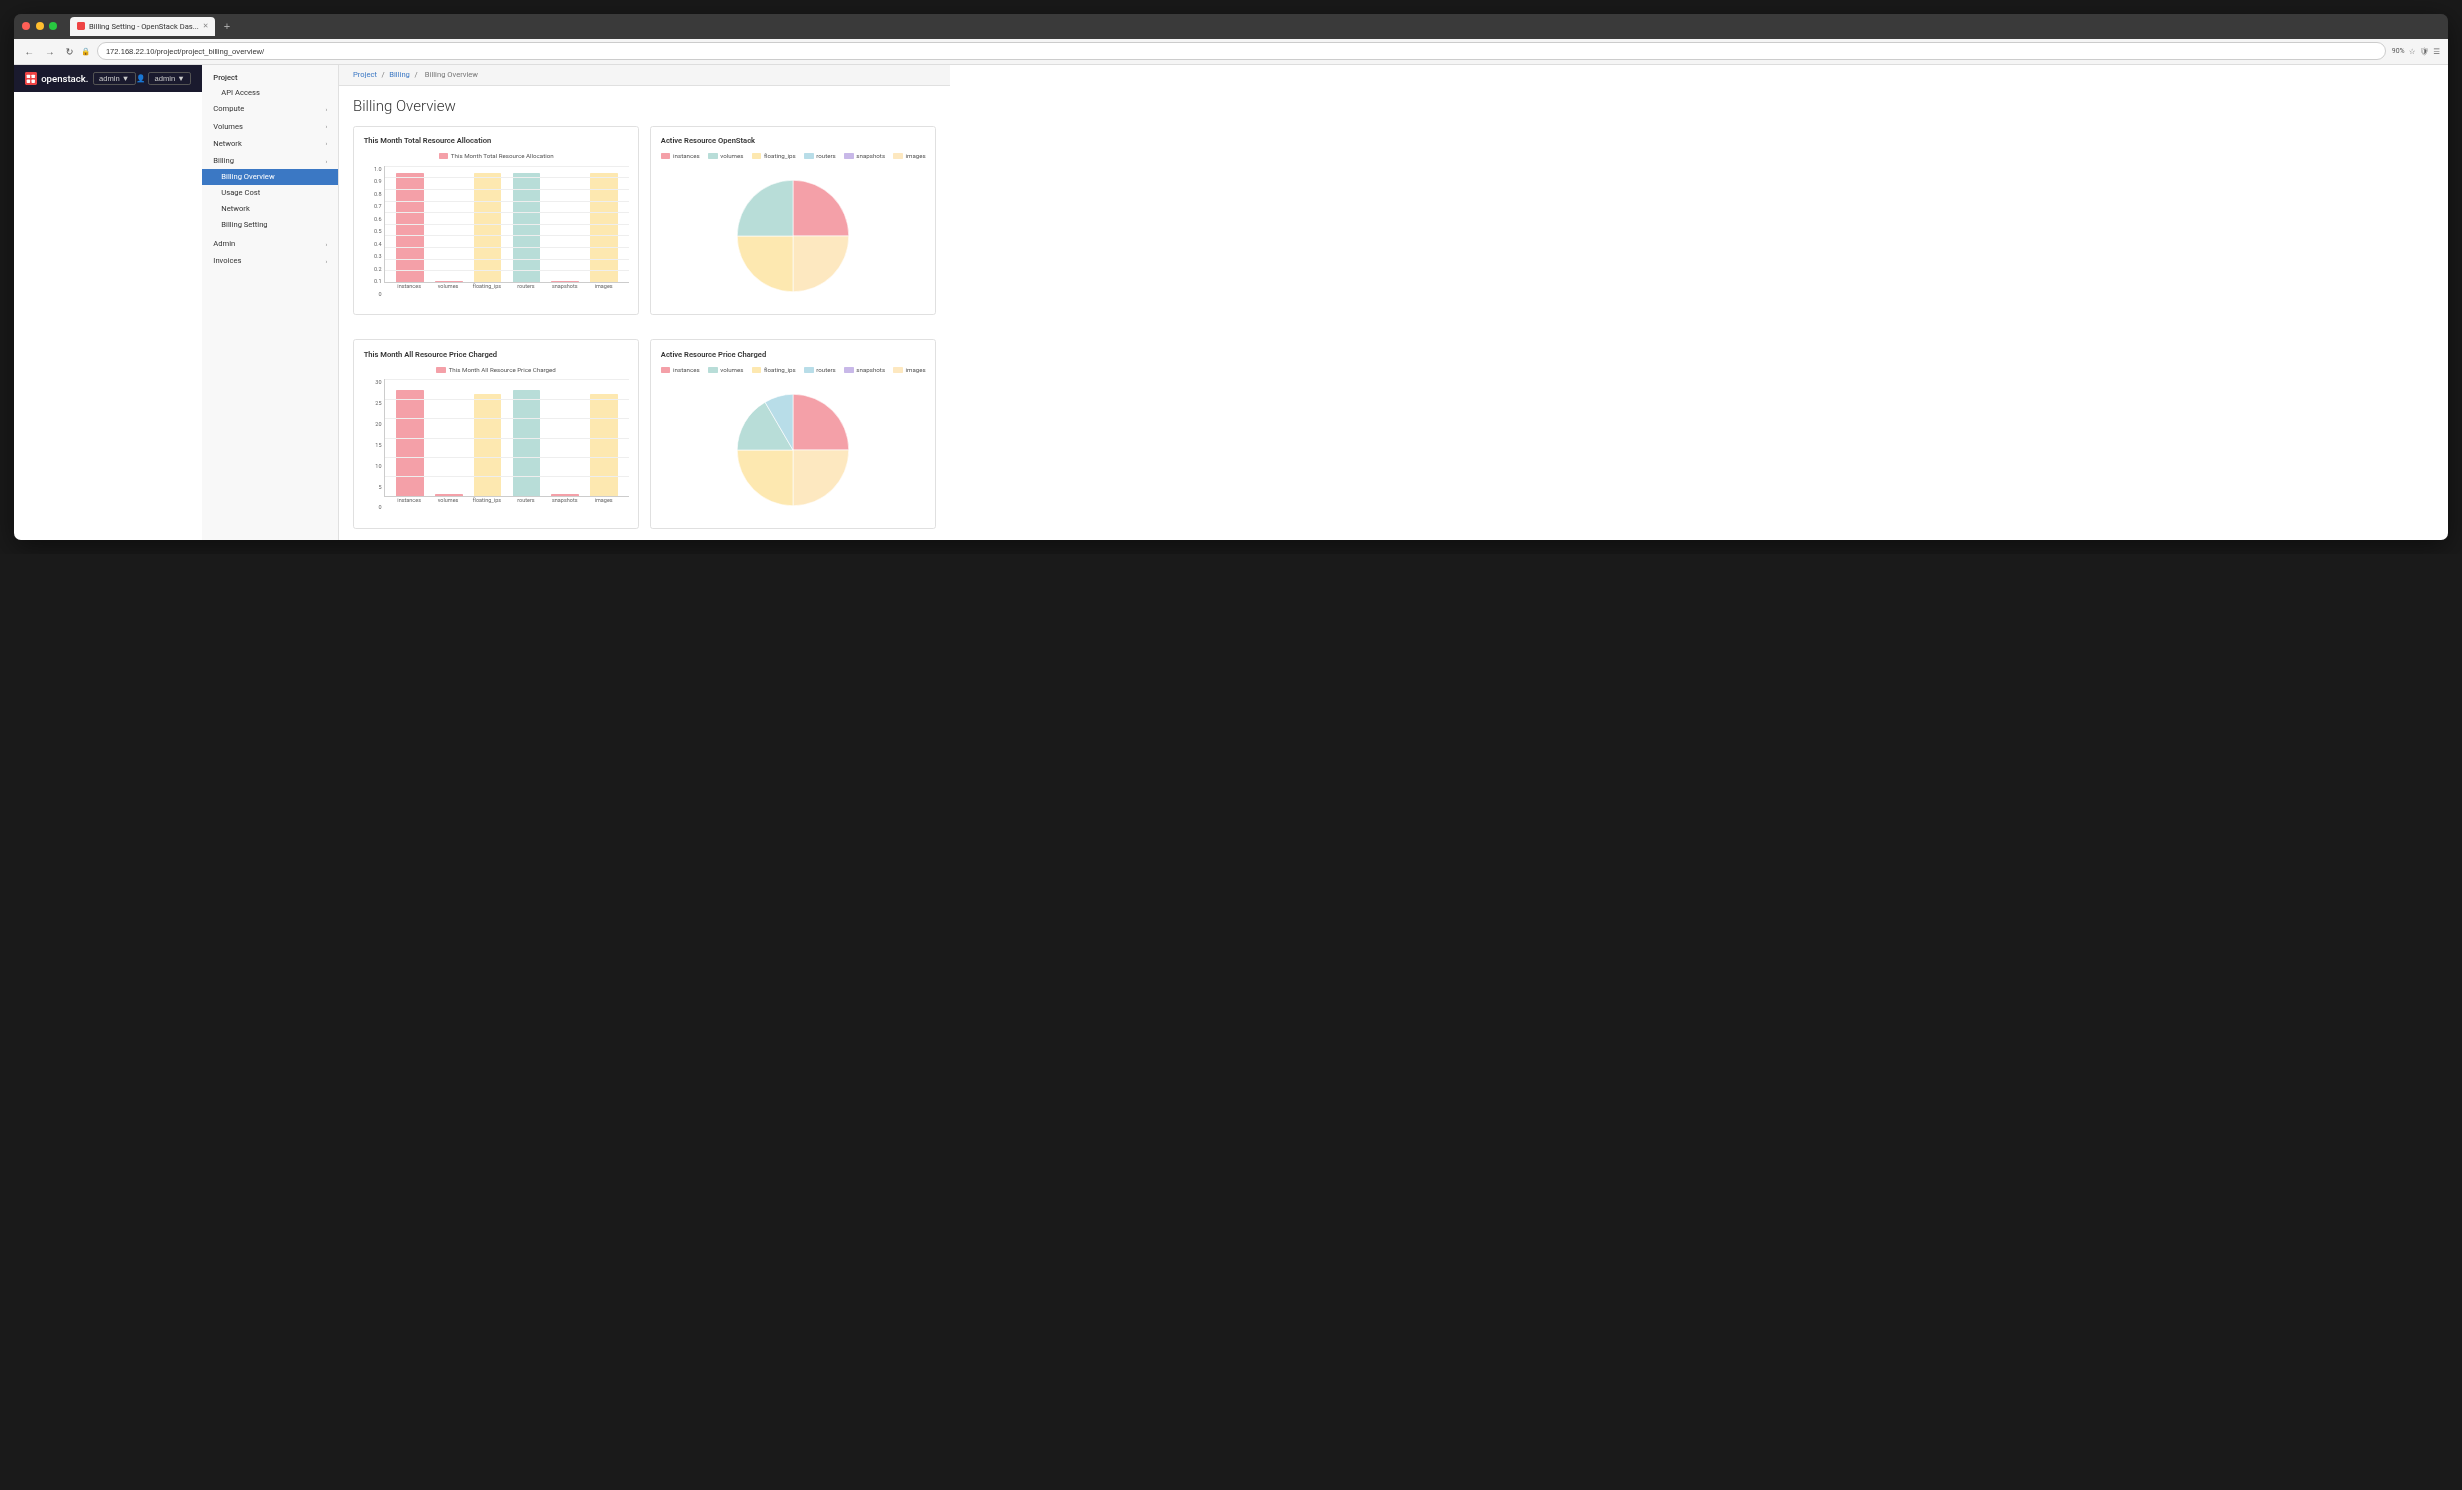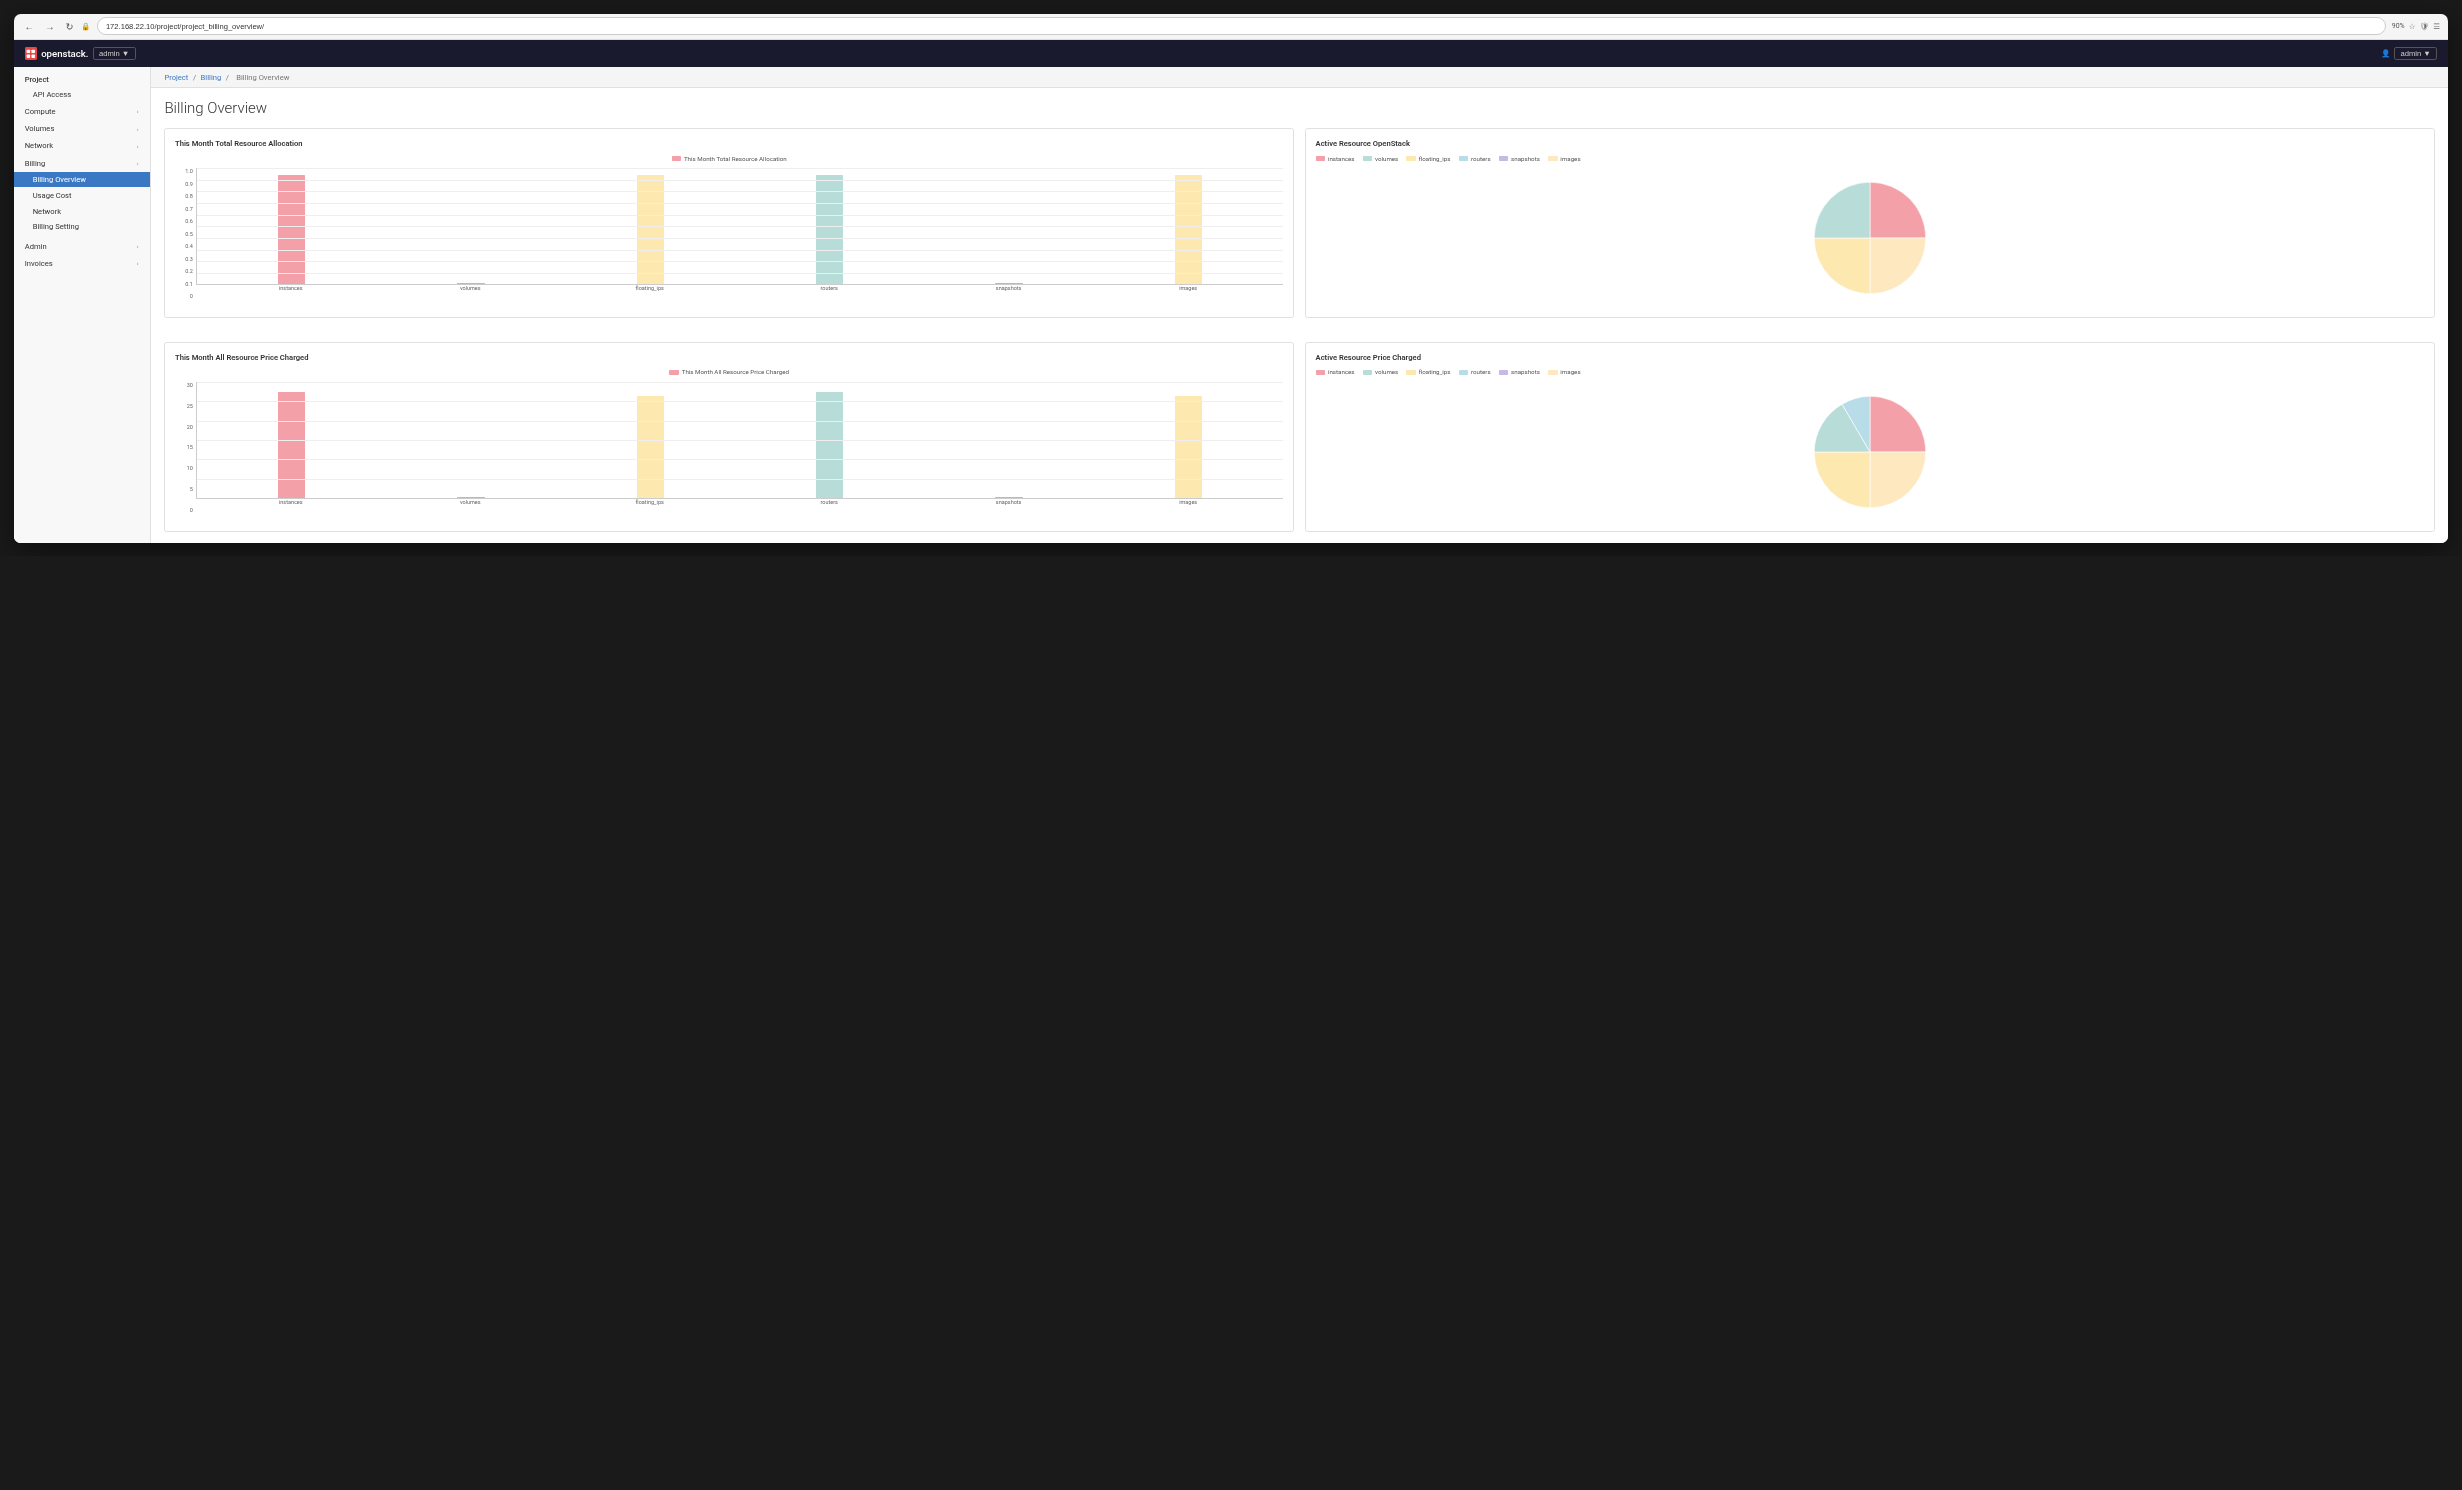--- a/index.html
+++ b/index.html
@@ -59,21 +59,21 @@
       border-radius: 9px;
       padding: 0 8.2px;
       font-size: 7.6px;
       background: white;
       color: #333;
     }
     .toolbar-right { display: flex; gap: 4.1px; color: #666; font-size: 7.6px; align-items: center; }
     .zoom-level { font-size: 6.9px; color: #555; }
 
     
-    .app-container { display: flex; flex-direction: column; background: white; }
+    .app-container { display: flex; flex-direction: row; background: white; }
     .app-header {
       background: #1a1a2e;
       height: 27.5px;
       display: flex;
       align-items: center;
       padding: 0 11px;
       justify-content: space-between;
     }
     .app-logo { display: flex; align-items: center; gap: 4.1px; }
     .logo-icon { width: 12.4px; height: 12.4px; background: #e44; border-radius: 1.4px; display: flex; align-items: center; justify-content: center; }
@@ -202,20 +202,31 @@
     .pie-svg { width: 124px; height: 124px; }
 
     
     .charts-row2 { margin-top: 24px; }
   </style>
 </head>
 <body>
 
 <div class="browser-window">
 
+  <div class="browser-titlebar">
+    <div class="traffic-light tl-red"></div>
+    <div class="traffic-light tl-yellow"></div>
+    <div class="traffic-light tl-green"></div>
+    <div class="browser-tab">
+      <div class="tab-favicon"></div>
+      <span>Billing Setting - OpenStack Das...</span>
+      <span class="tab-close">✕</span>
+    </div>
+    <button class="tab-new">+</button>
+  </div>
 
   <div class="browser-toolbar">
     <button class="nav-btn">←</button>
     <button class="nav-btn">→</button>
     <button class="nav-btn">↻</button>
     <span style="font-size:7.6px;color:#666;">🔒</span>
     <input class="address-bar" readonly="" value="172.168.22.10/project/project_billing_overview/" style="">
     <div class="toolbar-right">
       <span class="zoom-level">90%</span>
       <span>☆</span>

